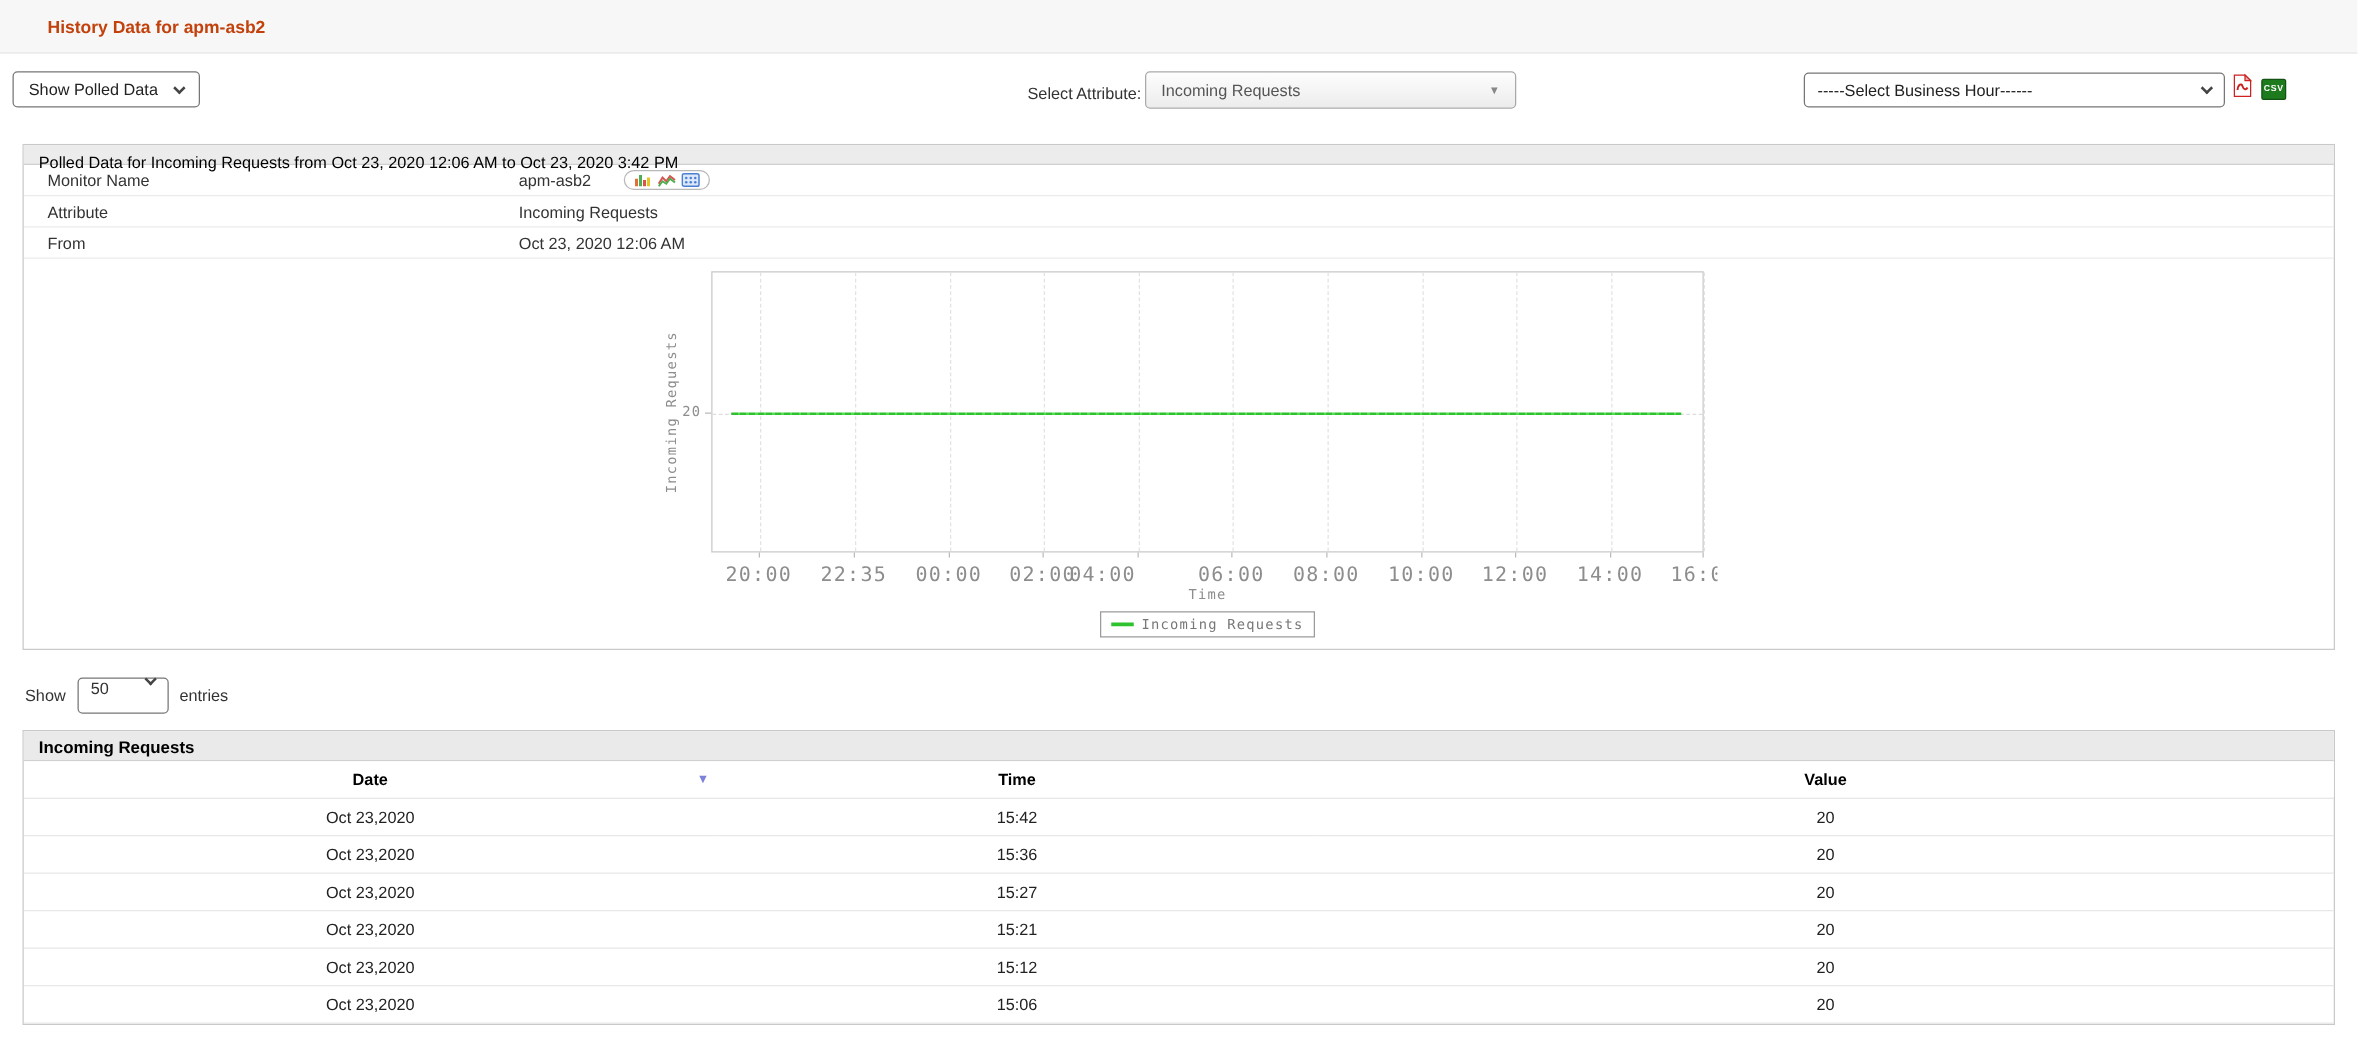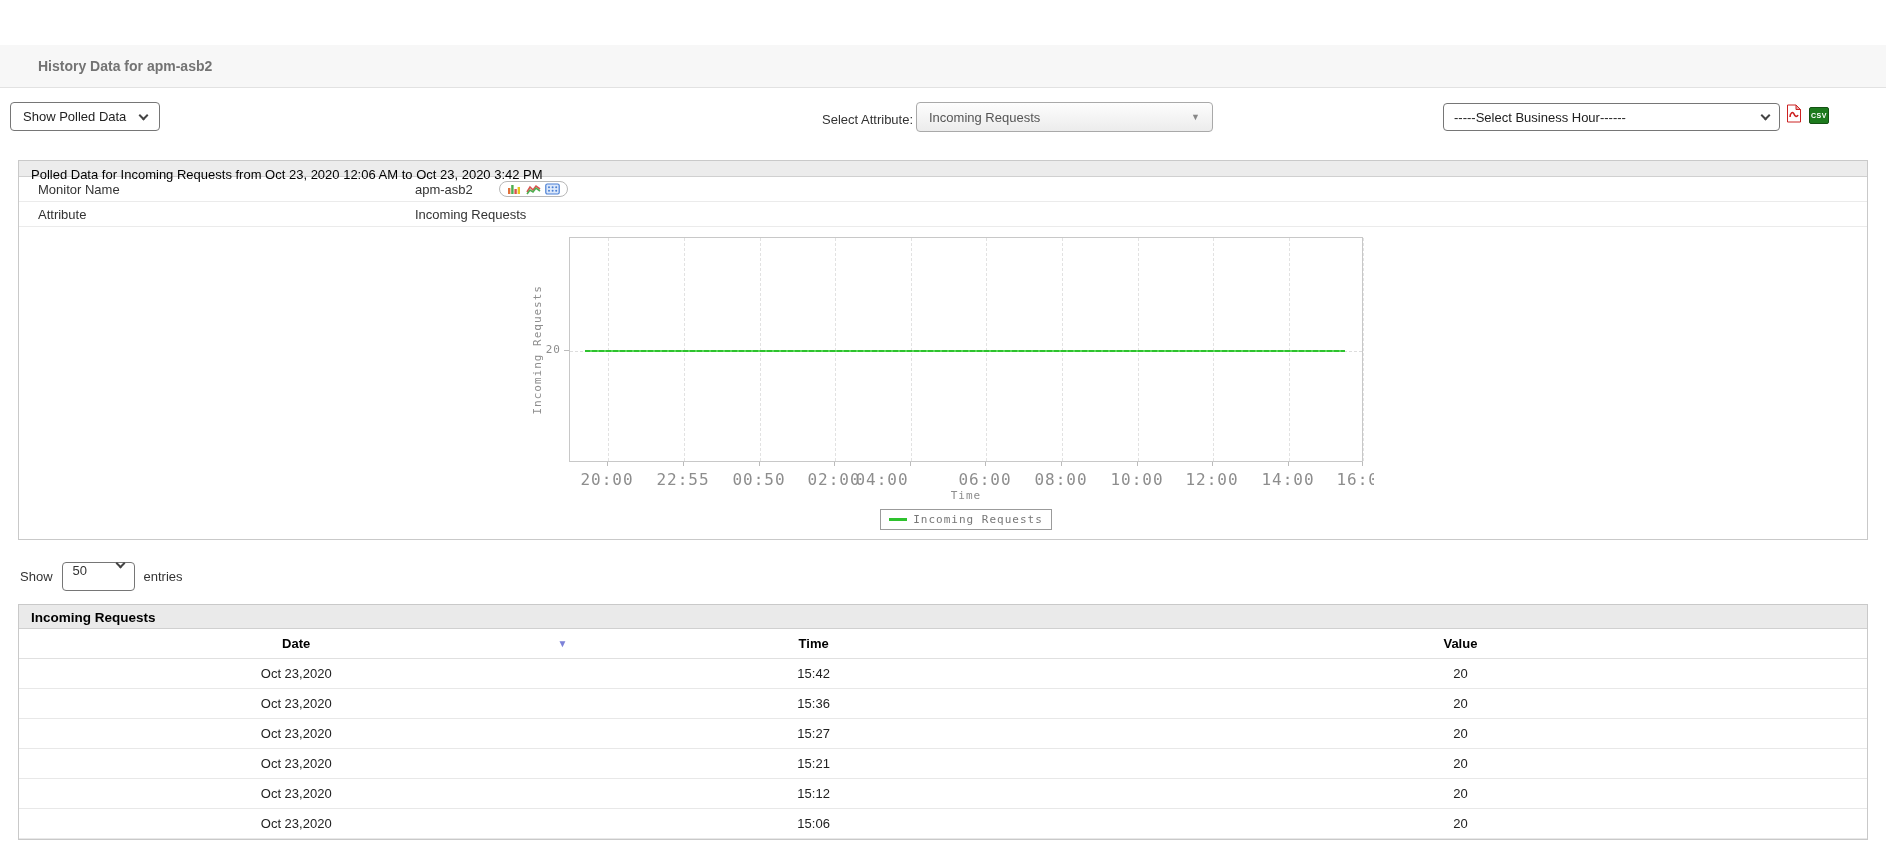--- a/index.html
+++ b/index.html
@@ -1,21 +1,21 @@
 <!DOCTYPE html>
 <html><head>
 <meta charset="utf-8">
 <style>
   * { box-sizing: border-box; margin: 0; padding: 0; }
   html, body { width: 1886px; height: 849px; overflow: hidden; background: #fff;
     font-family: "Liberation Sans", sans-serif; color: #333; }
 
   
   .topbar { height: 43px; background: #f7f7f7; border-bottom: 1px solid #e2e2e2; }
-  .topbar h1 { font-size: 14px; font-weight: bold; color: #737373; padding: 13px 0 0 38px; margin-top: 45px; }
+  .topbar h1 { font-size: 14px; font-weight: bold; color: #c2410c; padding: 13px 0 0 38px; }
 
   
   .controls { position: relative; height: 72px; background: #fff; }
   .fake-select { position: absolute; border: 1px solid #767676; border-radius: 4px;
     background: #fff; font-size: 13px; color: #222; display: flex; align-items: center; }
   .chev { display: inline-block; width: 7px; height: 7px; border-right: 2px solid #444;
     border-bottom: 2px solid #444; transform: rotate(45deg); margin-top: -3px; }
   .sel-show { left: 10px; top: 14px; height: 29px; padding: 0 12px; gap: 14px; }
   .attr-label { position: absolute; left: 822px; top: 24px; font-size: 13px; color: #333; }
   .attr-select { position: absolute; left: 916px; top: 14px; width: 297px; height: 30px;
@@ -159,20 +159,26 @@
         </span>
       </span>
     </div>
   </div>
   <div class="info-row">
     <div class="lbl">Attribute</div>
     <div class="val">
         <span>Incoming Requests</span>
       </div>
   </div>
+  <div class="info-row">
+    <div class="lbl">From</div>
+    <div class="val">
+        <span>Oct 23, 2020 12:06 AM</span>
+      </div>
+  </div>
 
   <div class="chart-clip">
     <div class="ylab">
         <span>Incoming Requests</span>
       </div>
     <div class="ytick">20</div>
     <div class="ytick-dash"></div>
 
     <div class="plot">
       <div class="vgrid" style="left:38px"></div>
@@ -196,22 +202,22 @@
     <div class="xtick" style="left:815px"></div>
     <div class="xtick" style="left:891px"></div>
     <div class="xtick" style="left:966px"></div>
     <div class="xtick" style="left:1042px"></div>
     <div class="xtick" style="left:1118px"></div>
     <div class="xtick" style="left:1193px"></div>
     <div class="xtick" style="left:1269px"></div>
     <div class="xtick" style="left:1343px"></div>
 
     <div class="xt" style="left:550px">20:00</div>
-    <div class="xt" style="left:626px">22:55</div>
-    <div class="xt" style="left:702px">00:50</div>
+    <div class="xt" style="left:626px">22:35</div>
+    <div class="xt" style="left:702px">00:00</div>
     <div class="xt" style="left:777px">02:00</div>
     <div class="xt" style="left:825px">04:00</div>
     <div class="xt" style="left:928px">06:00</div>
     <div class="xt" style="left:1004px">08:00</div>
     <div class="xt" style="left:1080px">10:00</div>
     <div class="xt" style="left:1155px">12:00</div>
     <div class="xt" style="left:1231px">14:00</div>
     <div class="xt" style="left:1306px">16:00</div>
 
     <div class="time-lab">Time</div>

